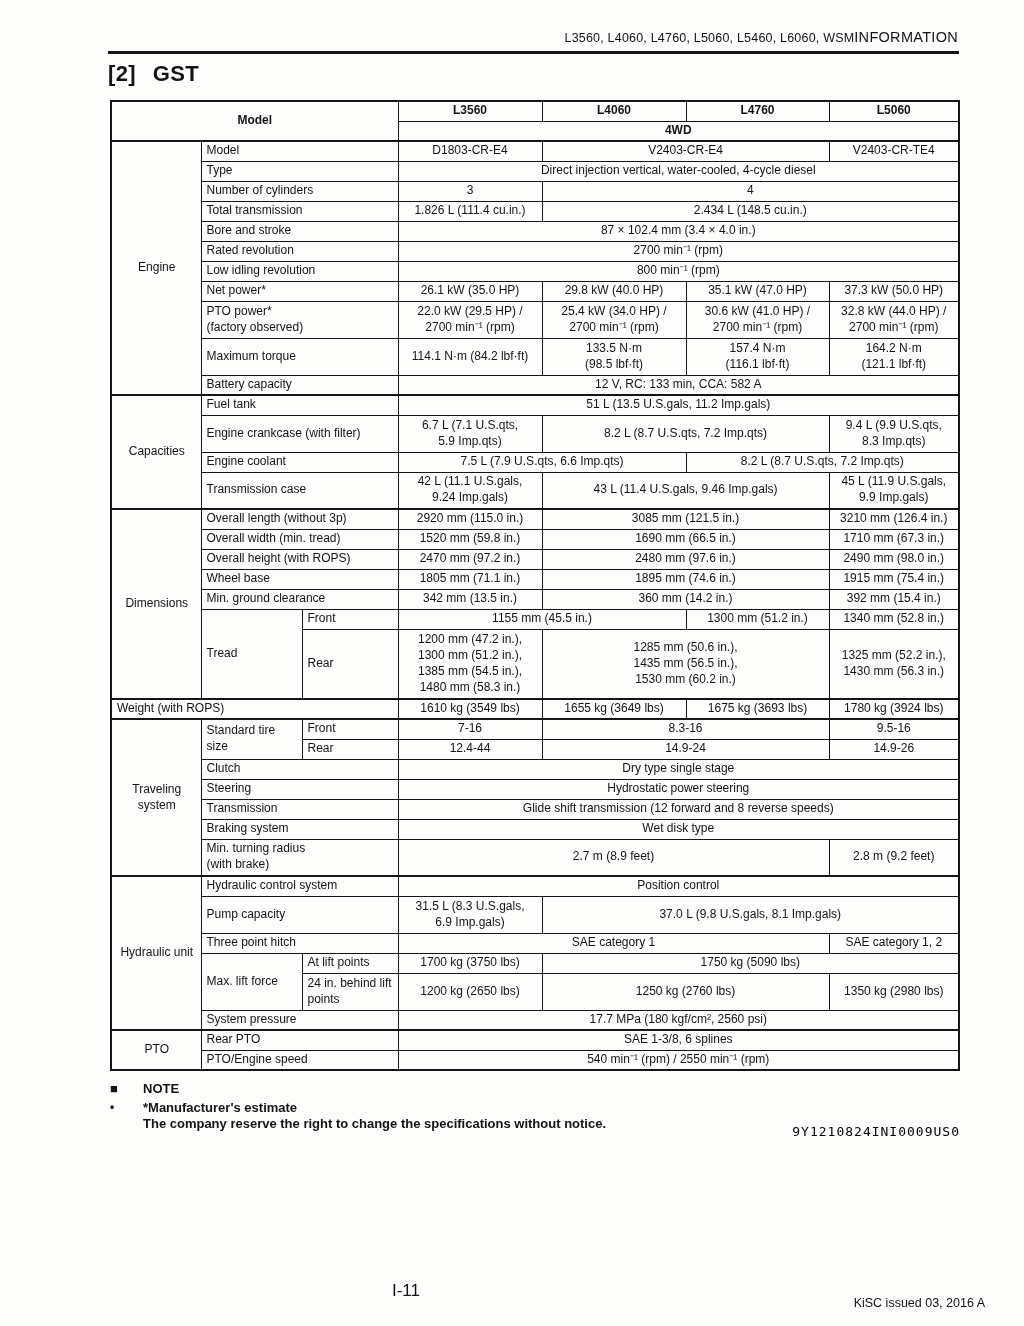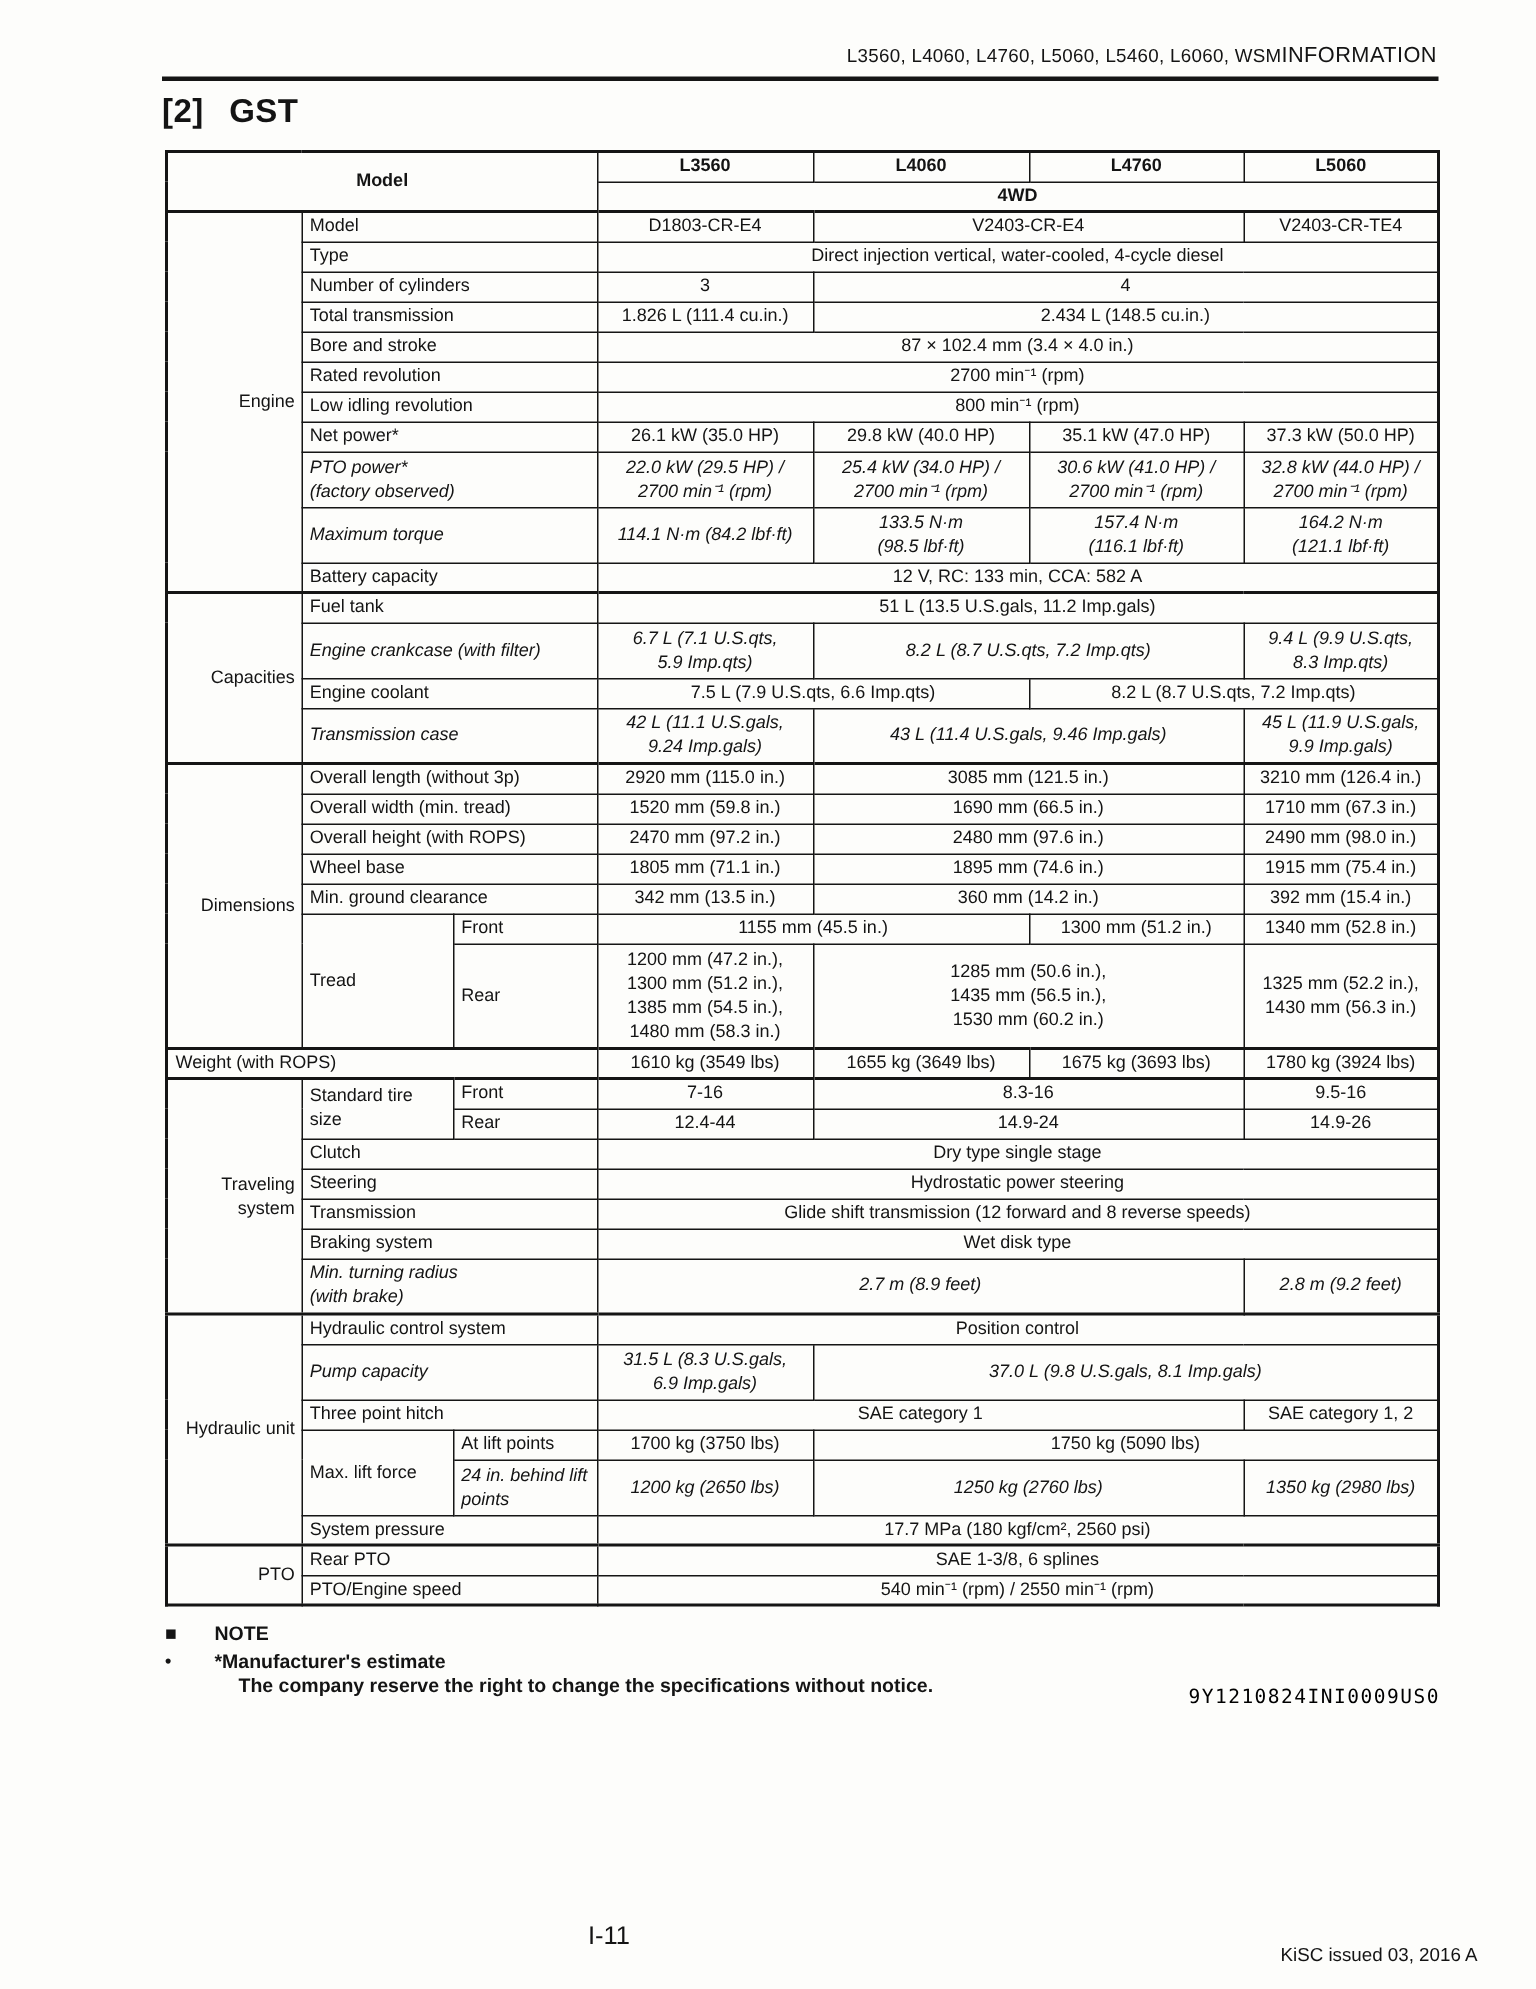--- a/index.html
+++ b/index.html
@@ -22,36 +22,36 @@
     font-size: 22px; font-weight: bold; letter-spacing: 0.3px;
     display: flex; gap: 17px;
   }
   table.spec {
     position: absolute; top: 100px; left: 110px; width: 848px;
     border-collapse: collapse; table-layout: fixed;
     font-size: 12px; line-height: 1.32;
     border: 2px solid #151515;
   }
   .spec td { border: 1px solid #151515; padding: 1px 4px; vertical-align: middle; overflow: hidden; }
-  .spec td.secl { text-align: right; padding-left: 5px; }
+  .spec td.secl { text-align: center; padding-left: 5px; }
   .spec td.lbl  { text-align: left; padding-left: 5px; }
   .spec td.val  { text-align: center; }
   .spec td.hval { text-align: center; font-weight: bold; }
   .spec td.pre  { white-space: pre-line; }
   tr.secrow > td { border-top: 2px solid #151515; }
   tr.h20 { height: 20px; }
-  tr.h37 { height: 37px; font-style: italic; }
+  tr.h37 { height: 37px; }
   tr.h70 { height: 70px; }
   .note { position: absolute; top: 1081px; left: 110px; width: 848px; font-weight: bold; }
   .note-row { display: flex; }
   .note-ic { width: 33px; flex: 0 0 33px; font-size: 12px; }
   .note-ic.sq { font-size: 13px; }
   .note-tx { font-size: 13px; }
   .note-row + .note-row { margin-top: 4px; }
-  .note-row.cont { margin-top: 1px; gap: 16px; }
+  .note-row.cont { margin-top: 1px; }
   .doc-code {
     position: absolute; top: 1124px; right: 64px;
     font-family: "DejaVu Sans Mono", monospace;
     font-size: 13px; color: #000000; letter-spacing: 1px;
   }
   .page-num {
     position: absolute; top: 1281px; left: 0; width: 812px;
     text-align: center; font-size: 17px;
   }
   .issue { position: absolute; top: 1296px; right: 39px; font-size: 12.5px; padding-left: 40px; }

